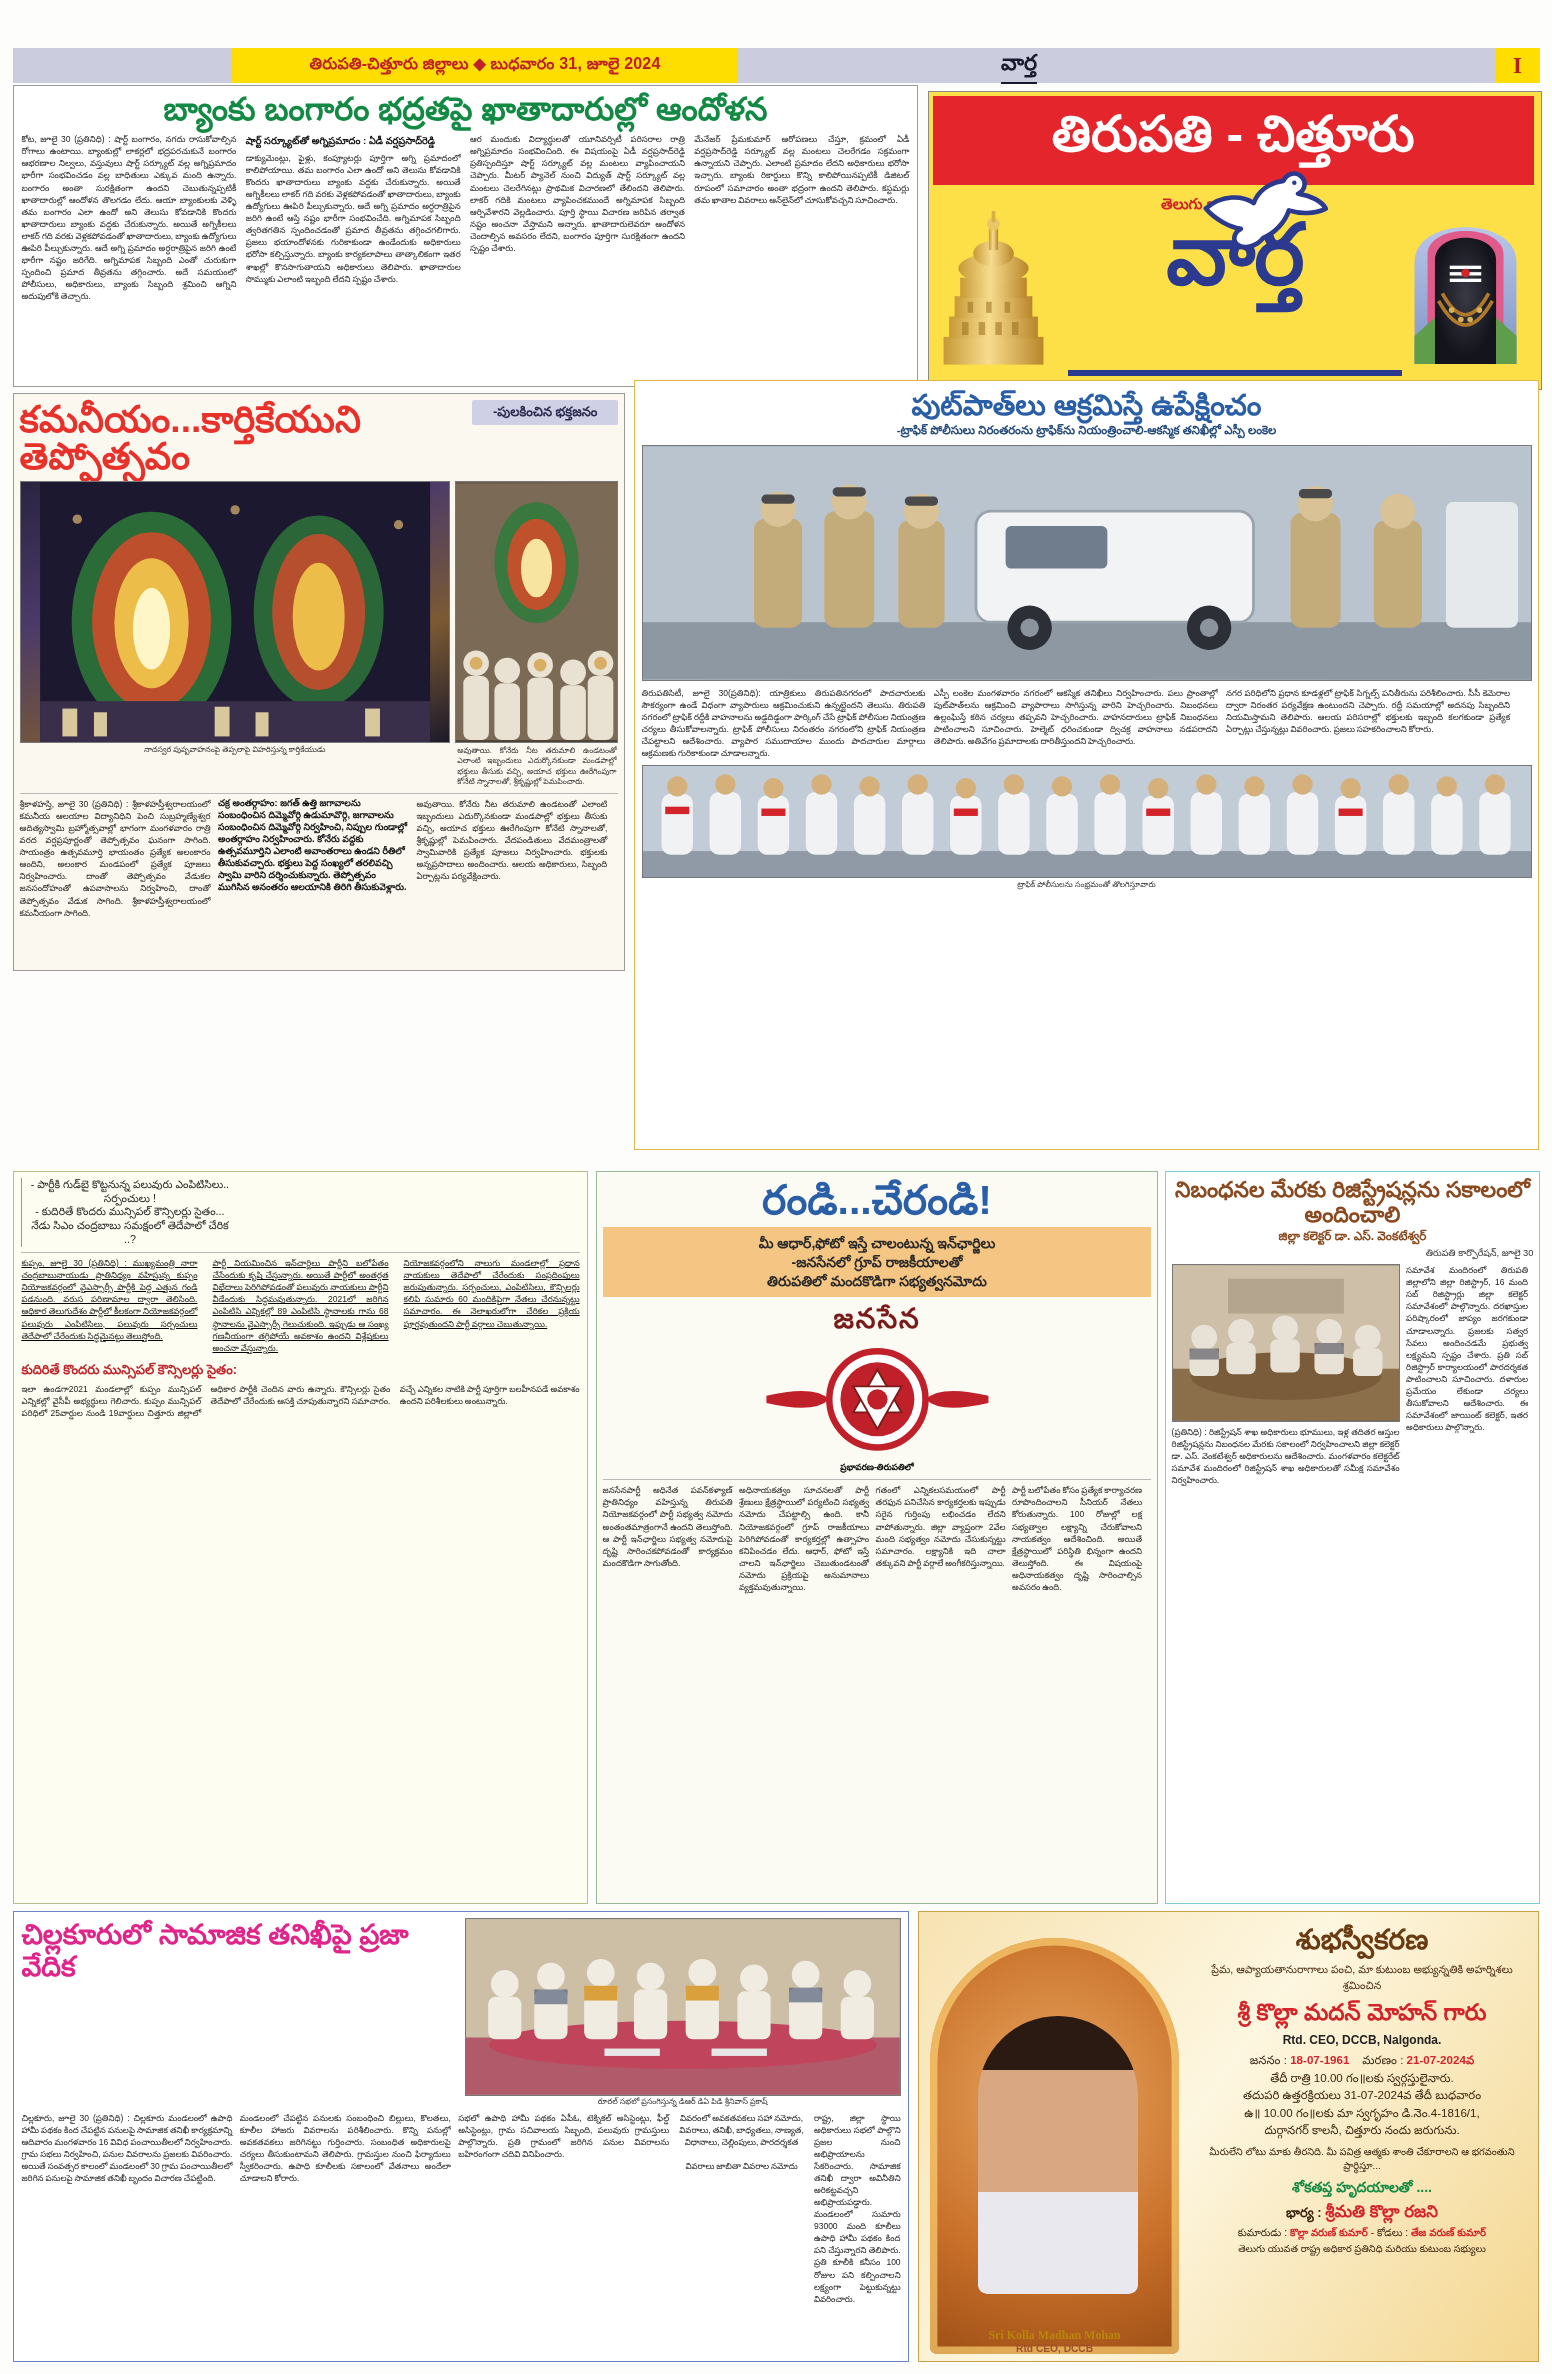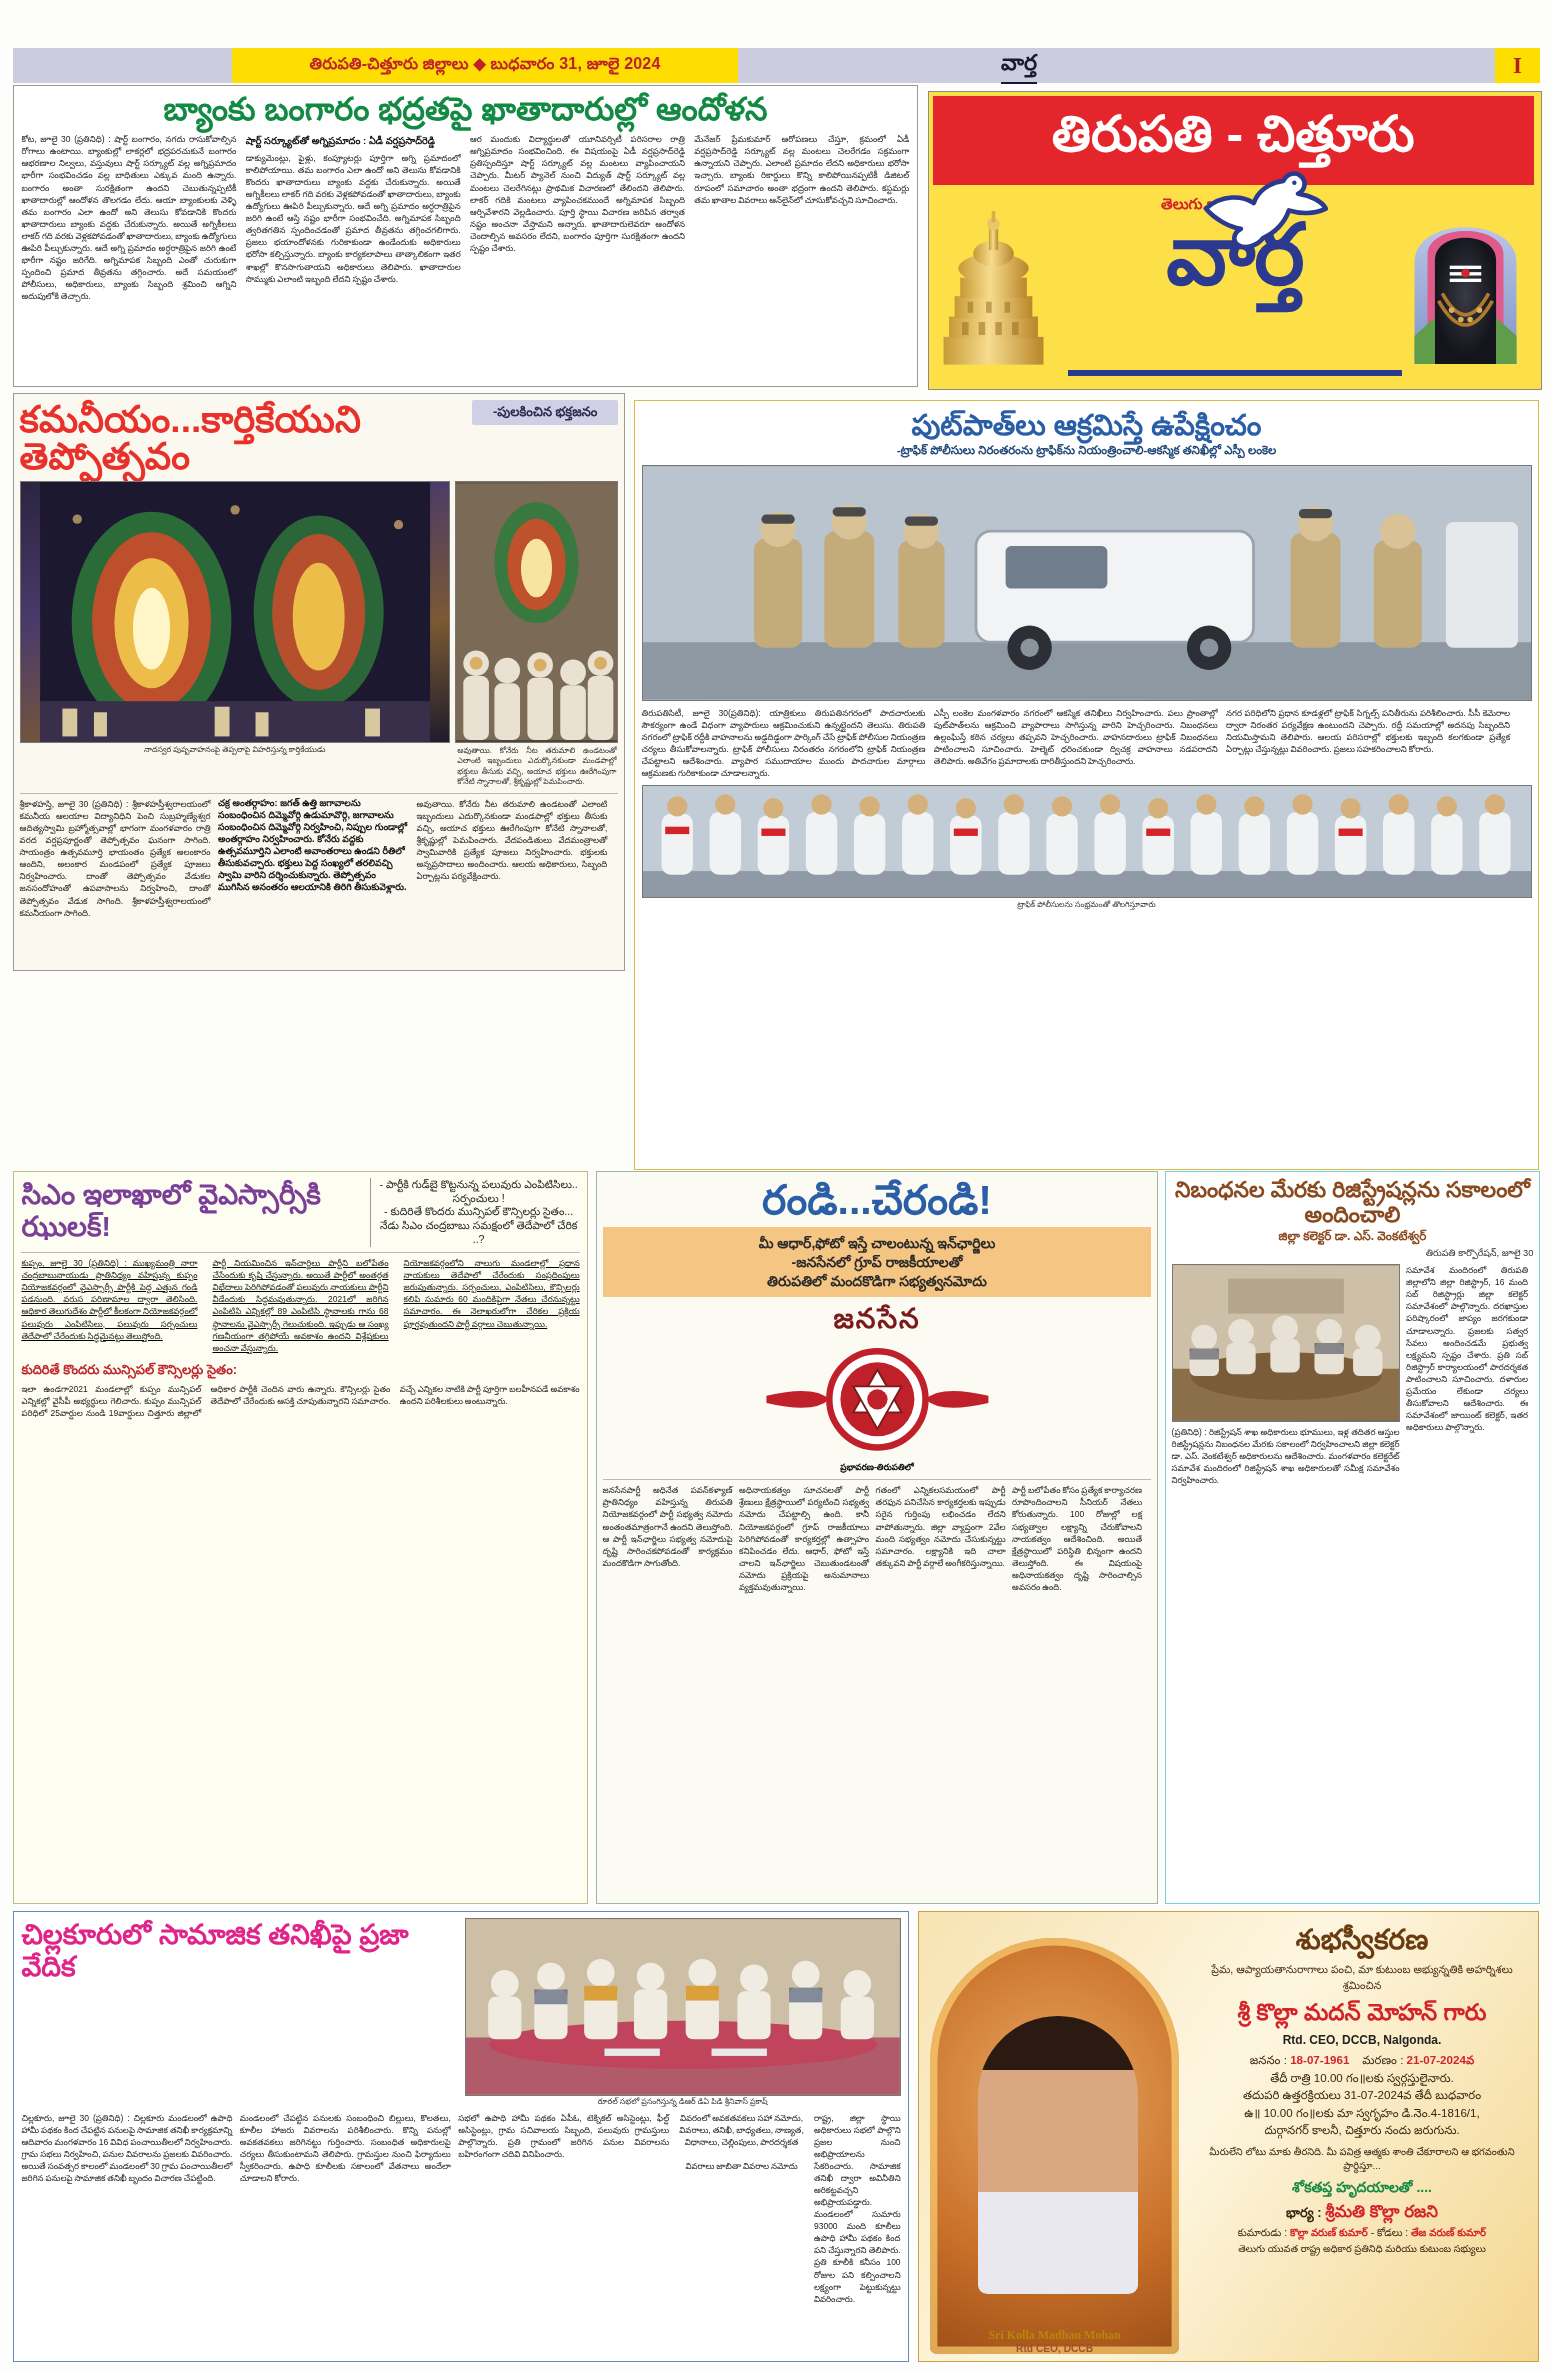--- a/index.html
+++ b/index.html
@@ -134,21 +134,21 @@
   }
   .photo.village{
     background:linear-gradient(170deg,#c2b49c,#8b7f6c 50%,#5a5244);
   }
   .caption{
     font-size:7.8px;color:#333;text-align:center;line-height:1.35;padding:1.9px 1.9px 0;
   }
 
   
   .rcol{
-    position:absolute;left:634px;top:400px;width:905px;height:770px;border-radius:30px;
+    position:absolute;left:634px;top:380px;width:905px;height:770px;border-radius:30px;
   }
   .putpath{
     position:absolute;left:0;top:0;width:905px;height:770px;
     border:1.9px solid #e0b84a;background:#fff;box-sizing:border-box;padding:6.5px;
   }
   .putpath h2{margin:2.8px 0 0.9px;font-size:29px;text-align:center;line-height:1.08;}
   .putpath .sub{
     text-align:center;font-size:11.6px;color:#234a7a;font-weight:bold;margin-bottom:5.6px;
   }
 
@@ -528,21 +528,20 @@
         </svg>
       </div>
       <div class="caption">ట్రాఫిక్ పోలీసులను సంభ్రమంతో తొలగిస్తూవారు</div>
     </div>
   </div>
 
   <div class="midband">
 
     <div class="ysr">
       <div class="ysr-head">
-        <h2 class="hl-purple">సిఎం ఇలాఖాలో వైఎస్సార్సీకి ఝులక్!</h2>
         <div class="ysr-bullets" style="white-space:pre-line">- పార్టీకి గుడ్‌బై కొట్టనున్న పలువురు ఎంపిటిసిలు.. సర్పంచులు !
 - కుదిరితే కొందరు మున్సిపల్ కౌన్సిలర్లు సైతం...
 నేడు సిఎం చంద్రబాబు సమక్షంలో తెదేపాలో చేరిక ..?</div>
       </div>
       <div class="divider-h"></div>
       <div style="display:flex;gap:15px;text-decoration:underline;">
         <div style="width:178px">
             <div class="body-text">కుప్పం, జూలై 30 (ప్రతినిధి) : ముఖ్యమంత్రి నారా చంద్రబాబునాయుడు ప్రాతినిధ్యం వహిస్తున్న కుప్పం నియోజకవర్గంలో వైఎస్సార్సీ పార్టీకి పెద్ద ఎత్తున గండి పడనుంది. వరుస పరిణామాల ద్వారా తెలిసింది. ఆధికార తెలుగుదేశం పార్టీలో కీలకంగా నియోజకవర్గంలో పలువురు ఎంపిటిసిలు, పలువురు సర్పంచులు తెదేపాలో చేరేందుకు సిద్ధమైనట్టు తెలుస్తోంది.</div>
           </div>
         <div style="width:178px">

